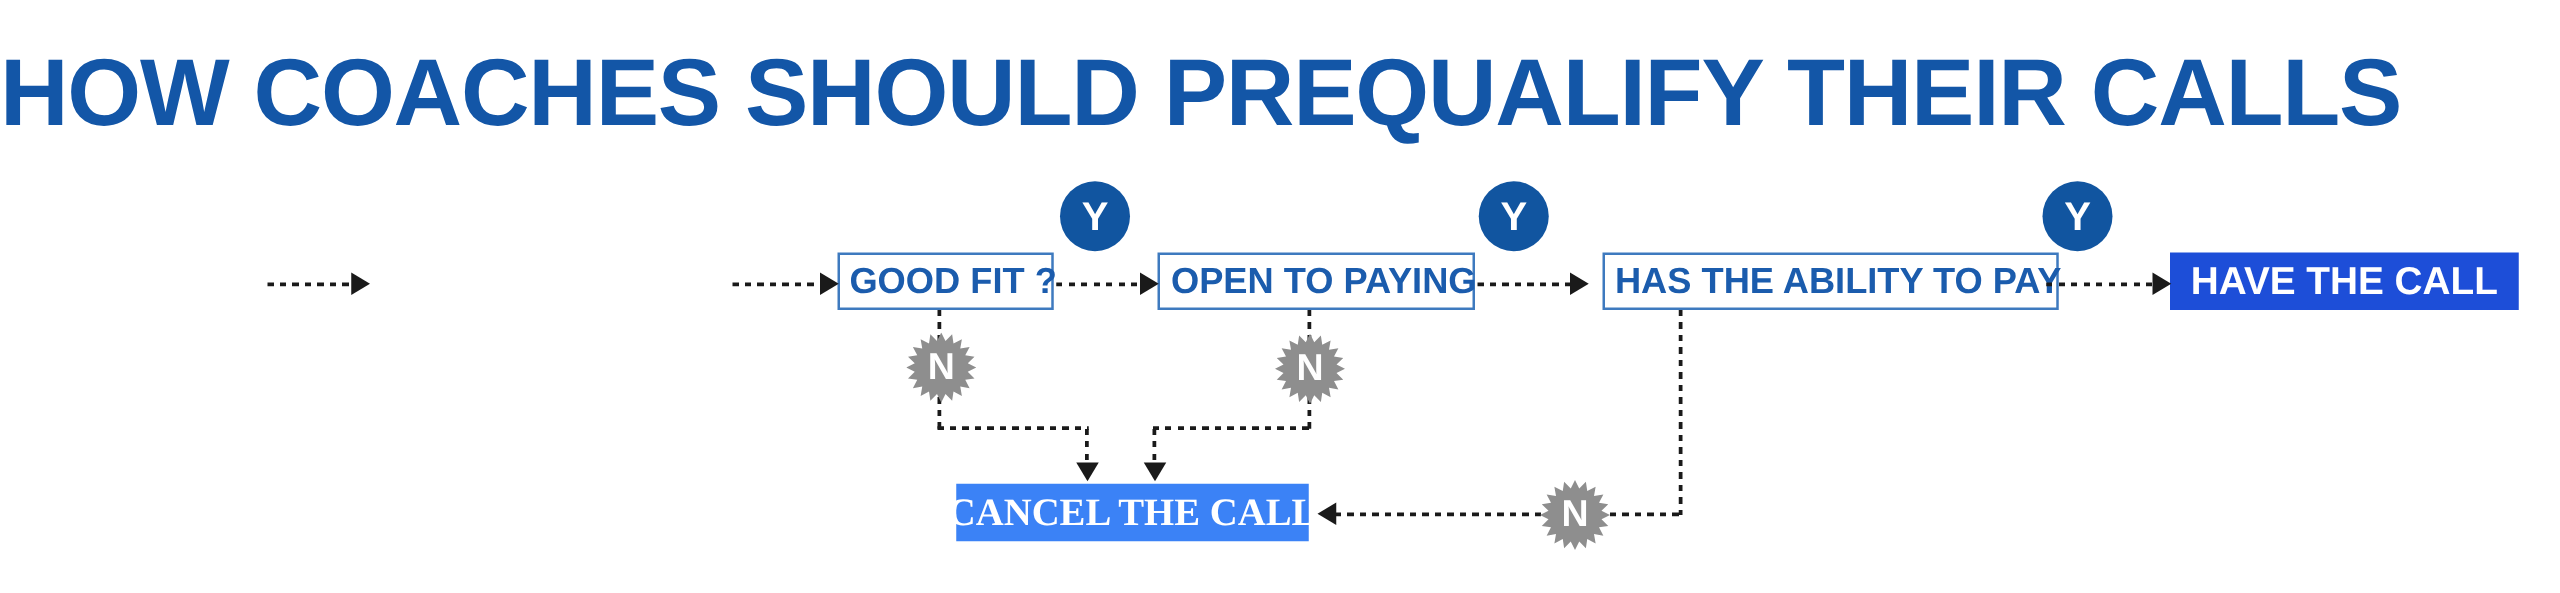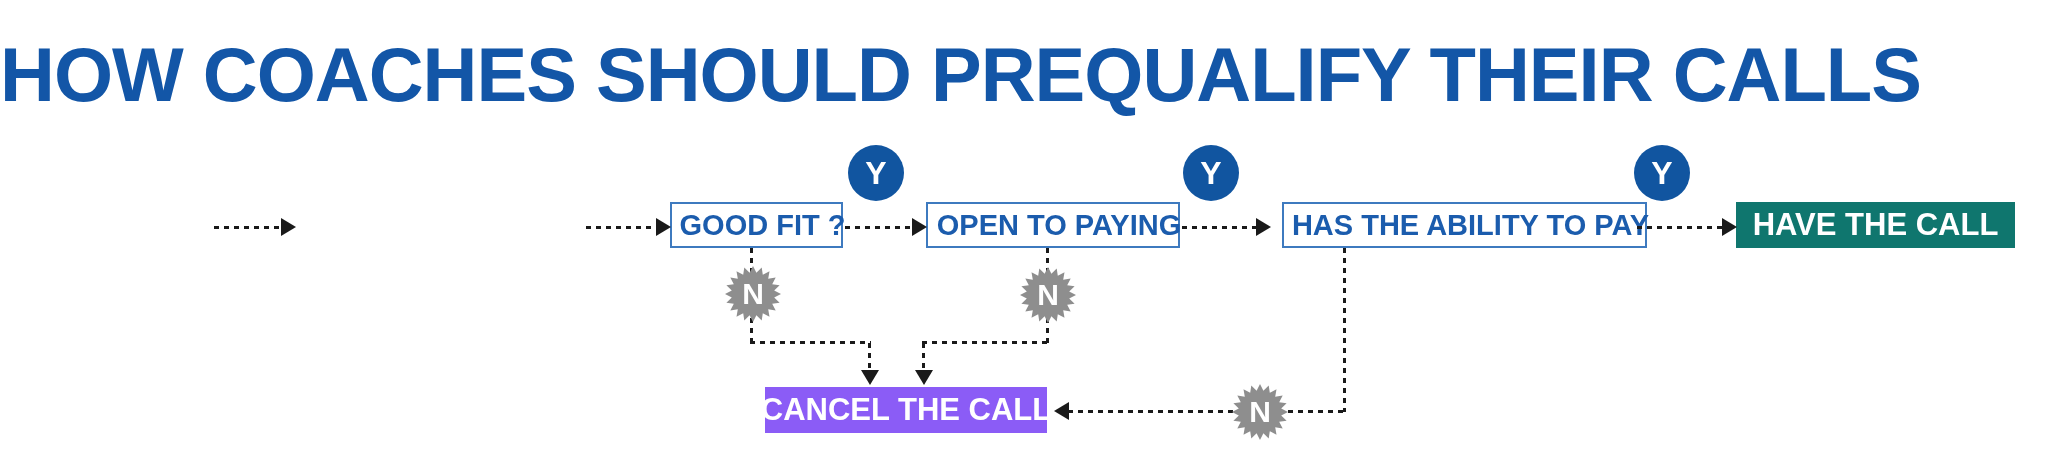--- a/index.html
+++ b/index.html
@@ -44,22 +44,22 @@
     font-size: 28px;
     font-weight: 700;
     line-height: 35px;
   }
   .node.single {
     justify-content: center;
     font-size: 29px;
     font-weight: 700;
     white-space: nowrap;
   }
-  .node.solid-blue  { background: #0f766e; color: #ffffff; border: none; }
-  .node.solid-gray  { background: #8b5cf6; color: #ffffff; border: none; }
+  .node.solid-blue  { background: #1d4ed8; color: #ffffff; border: none; }
+  .node.solid-gray  { background: #3b82f6; color: #ffffff; border: none; font-family: Liberation Serif, serif; }
 
   #n-lead   { left: 20px;   top: 163px; width: 192px; height: 131px; }
   #n-fill   { left: 295px;  top: 163px; width: 289px; height: 132px; }
   #n-good   { left: 670px;  top: 202px; width: 173px; height: 46px; }
   #n-open   { left: 926px;  top: 202px; width: 254px; height: 46px; }
   #n-has    { left: 1270px; top: 202px; width: 365px; height: 46px; margin-left: 12px; }
   #n-have   { left: 1736px; top: 202px; width: 279px; height: 46px; font-size: 31px;}
   #n-cancel { left: 765px;  top: 387px; width: 282px; height: 46px; font-size: 31px;}
 
   

